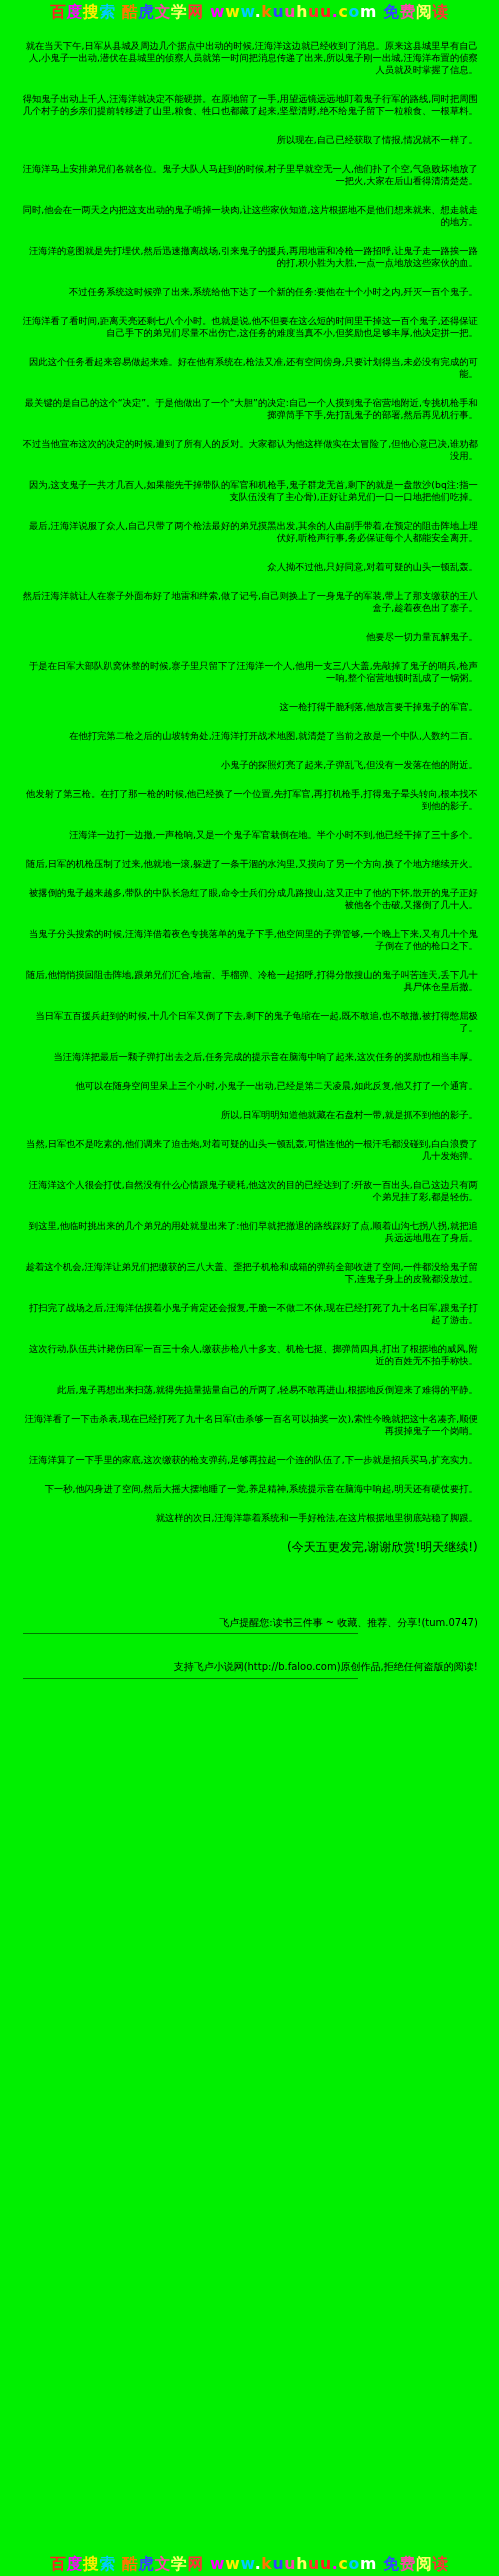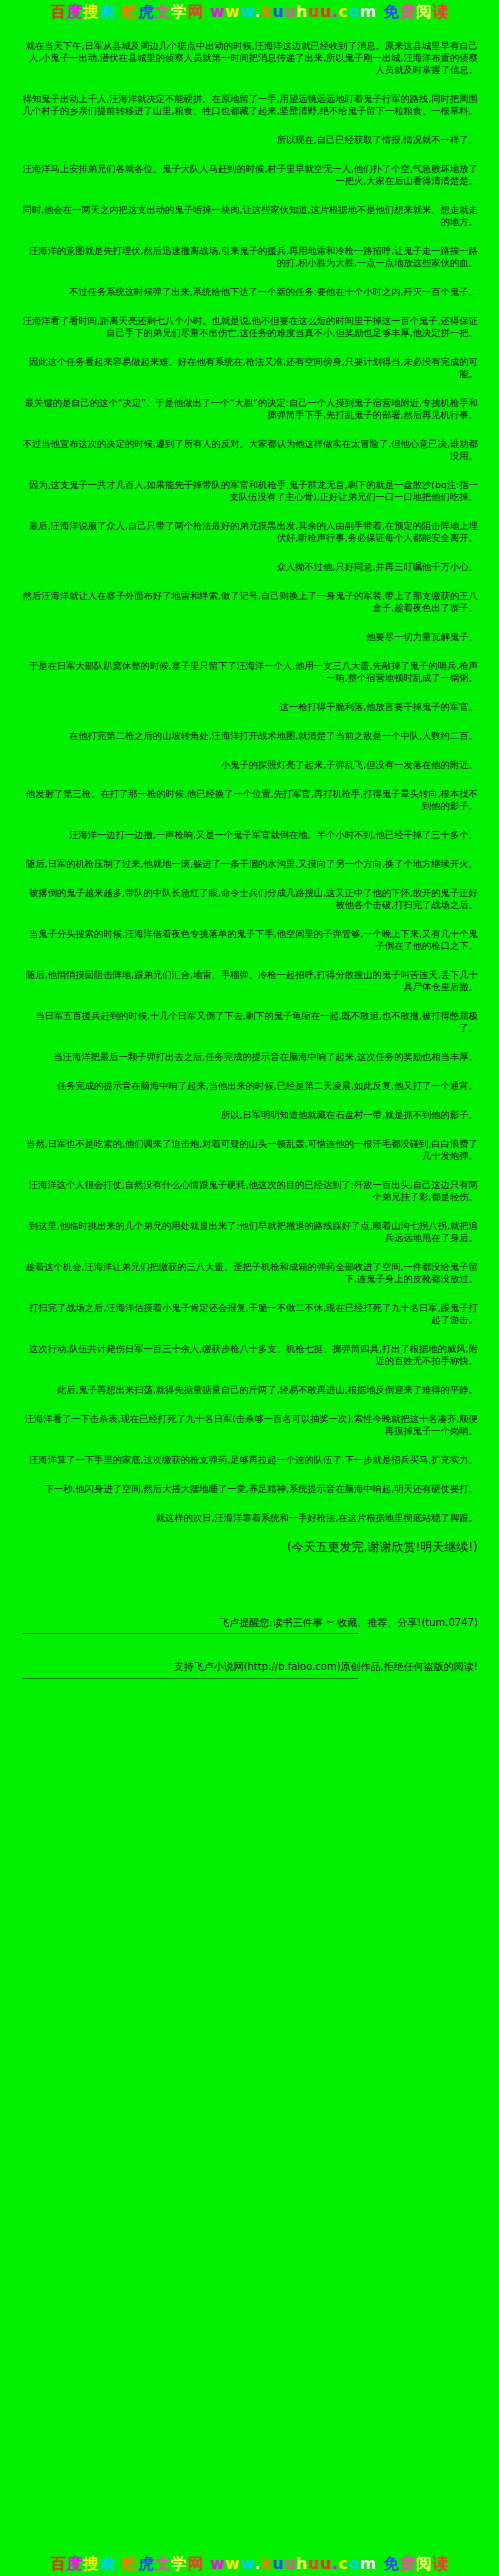--- a/index.html
+++ b/index.html
@@ -30,36 +30,36 @@
         <p>汪海洋马上安排弟兄们各就各位。鬼子大队人马赶到的时候,村子里早就空无一人,他们扑了个空,气急败坏地放了一把火,大家在后山看得清清楚楚。</p>
         <p>同时,他会在一两天之内把这支出动的鬼子啃掉一块肉,让这些家伙知道,这片根据地不是他们想来就来、想走就走的地方。</p>
         <p>汪海洋的意图就是先打埋伏,然后迅速撤离战场,引来鬼子的援兵,再用地雷和冷枪一路招呼,让鬼子走一路挨一路的打,积小胜为大胜,一点一点地放这些家伙的血。</p>
         <p>不过任务系统这时候弹了出来,系统给他下达了一个新的任务:要他在十个小时之内,歼灭一百个鬼子。</p>
         <p>汪海洋看了看时间,距离天亮还剩七八个小时。也就是说,他不但要在这么短的时间里干掉这一百个鬼子,还得保证自己手下的弟兄们尽量不出伤亡,这任务的难度当真不小,但奖励也足够丰厚,他决定拼一把。</p>
         <p>因此这个任务看起来容易做起来难。好在他有系统在,枪法又准,还有空间傍身,只要计划得当,未必没有完成的可能。</p>
         <p>最关键的是自己的这个“决定”。于是他做出了一个“大胆”的决定:自己一个人摸到鬼子宿营地附近,专挑机枪手和掷弹筒手下手,先打乱鬼子的部署,然后再见机行事。</p>
         <p>不过当他宣布这次的决定的时候,遭到了所有人的反对。大家都认为他这样做实在太冒险了,但他心意已决,谁劝都没用。</p>
         <p>因为,这支鬼子一共才几百人,如果能先干掉带队的军官和机枪手,鬼子群龙无首,剩下的就是一盘散沙(bq注:指一支队伍没有了主心骨),正好让弟兄们一口一口地把他们吃掉。</p>
         <p>最后,汪海洋说服了众人,自己只带了两个枪法最好的弟兄摸黑出发,其余的人由副手带着,在预定的阻击阵地上埋伏好,听枪声行事,务必保证每个人都能安全离开。</p>
-        <p>众人拗不过他,只好同意,并再三叮嘱他千万小心。</p>
+        <p>众人拗不过他,只好同意,对着可疑的山头一顿乱轰。</p>
         <p>然后汪海洋就让人在寨子外面布好了地雷和绊索,做了记号,自己则换上了一身鬼子的军装,带上了那支缴获的王八盒子,趁着夜色出了寨子。</p>
         <p>他要尽一切力量瓦解鬼子。</p>
         <p>于是在日军大部队趴窝休整的时候,寨子里只留下了汪海洋一个人,他用一支三八大盖,先敲掉了鬼子的哨兵,枪声一响,整个宿营地顿时乱成了一锅粥。</p>
         <p>这一枪打得干脆利落,他放言要干掉鬼子的军官。</p>
         <p>在他打完第二枪之后的山坡转角处,汪海洋打开战术地图,就清楚了当前之敌是一个中队,人数约二百。</p>
         <p>小鬼子的探照灯亮了起来,子弹乱飞,但没有一发落在他的附近。</p>
         <p>他发射了第三枪。在打了那一枪的时候,他已经换了一个位置,先打军官,再打机枪手,打得鬼子晕头转向,根本找不到他的影子。</p>
         <p>汪海洋一边打一边撤,一声枪响,又是一个鬼子军官栽倒在地。半个小时不到,他已经干掉了三十多个。</p>
         <p>随后,日军的机枪压制了过来,他就地一滚,躲进了一条干涸的水沟里,又摸向了另一个方向,换了个地方继续开火。</p>
-        <p>被撂倒的鬼子越来越多,带队的中队长急红了眼,命令士兵们分成几路搜山,这又正中了他的下怀,散开的鬼子正好被他各个击破,打扫完了战场之后。</p>
+        <p>被撂倒的鬼子越来越多,带队的中队长急红了眼,命令士兵们分成几路搜山,这又正中了他的下怀,散开的鬼子正好被他各个击破,又撂倒了几十人。</p>
         <p>当鬼子分头搜索的时候,汪海洋借着夜色专挑落单的鬼子下手,他空间里的子弹管够,一个晚上下来,又有几十个鬼子倒在了他的枪口之下。</p>
         <p>随后,他悄悄摸回阻击阵地,跟弟兄们汇合,地雷、手榴弹、冷枪一起招呼,打得分散搜山的鬼子叫苦连天,丢下几十具尸体仓皇后撤。</p>
         <p>当日军五百援兵赶到的时候,十几个日军又倒了下去,剩下的鬼子龟缩在一起,既不敢追,也不敢撤,被打得憋屈极了。</p>
         <p>当汪海洋把最后一颗子弹打出去之后,任务完成的提示音在脑海中响了起来,这次任务的奖励也相当丰厚。</p>
-        <p>任务完成的提示音在脑海中响了起来,当他出来的时候,已经是第二天凌晨,如此反复,他又打了一个通宵。</p>
+        <p>他可以在随身空间里呆上三个小时,小鬼子一出动,已经是第二天凌晨,如此反复,他又打了一个通宵。</p>
         <p>所以,日军明明知道他就藏在石盘村一带,就是抓不到他的影子。</p>
         <p>当然,日军也不是吃素的,他们调来了迫击炮,对着可疑的山头一顿乱轰,可惜连他的一根汗毛都没碰到,白白浪费了几十发炮弹。</p>
         <p>汪海洋这个人很会打仗,自然没有什么心情跟鬼子硬耗,他这次的目的已经达到了:歼敌一百出头,自己这边只有两个弟兄挂了彩,都是轻伤。</p>
         <p>到这里,他临时挑出来的几个弟兄的用处就显出来了:他们早就把撤退的路线踩好了点,顺着山沟七拐八拐,就把追兵远远地甩在了身后。</p>
         <p>趁着这个机会,汪海洋让弟兄们把缴获的三八大盖、歪把子机枪和成箱的弹药全部收进了空间,一件都没给鬼子留下,连鬼子身上的皮靴都没放过。</p>
         <p>打扫完了战场之后,汪海洋估摸着小鬼子肯定还会报复,干脆一不做二不休,现在已经打死了九十名日军,跟鬼子打起了游击。</p>
         <p>这次行动,队伍共计毙伤日军一百三十余人,缴获步枪八十多支、机枪七挺、掷弹筒四具,打出了根据地的威风,附近的百姓无不拍手称快。</p>
         <p>此后,鬼子再想出来扫荡,就得先掂量掂量自己的斤两了,轻易不敢再进山,根据地反倒迎来了难得的平静。</p>
         <p>汪海洋看了一下击杀表,现在已经打死了九十名日军(击杀够一百名可以抽奖一次),索性今晚就把这十名凑齐,顺便再摸掉鬼子一个岗哨。</p>
         <p>汪海洋算了一下手里的家底,这次缴获的枪支弹药,足够再拉起一个连的队伍了,下一步就是招兵买马,扩充实力。</p>

